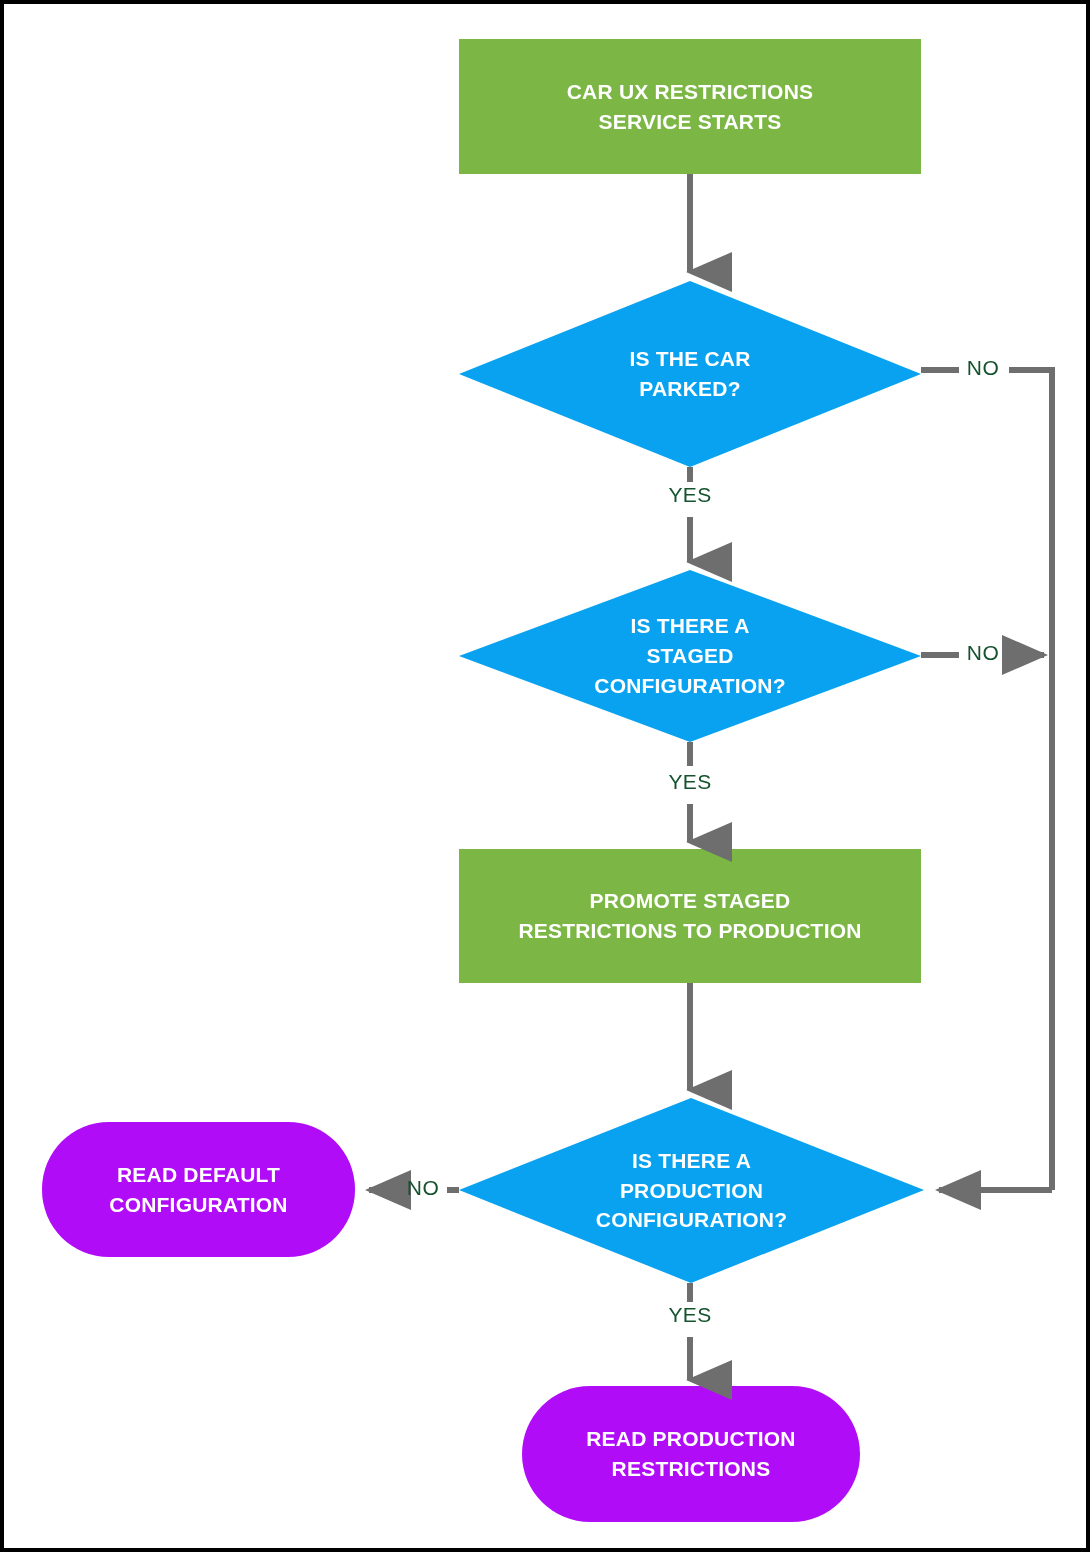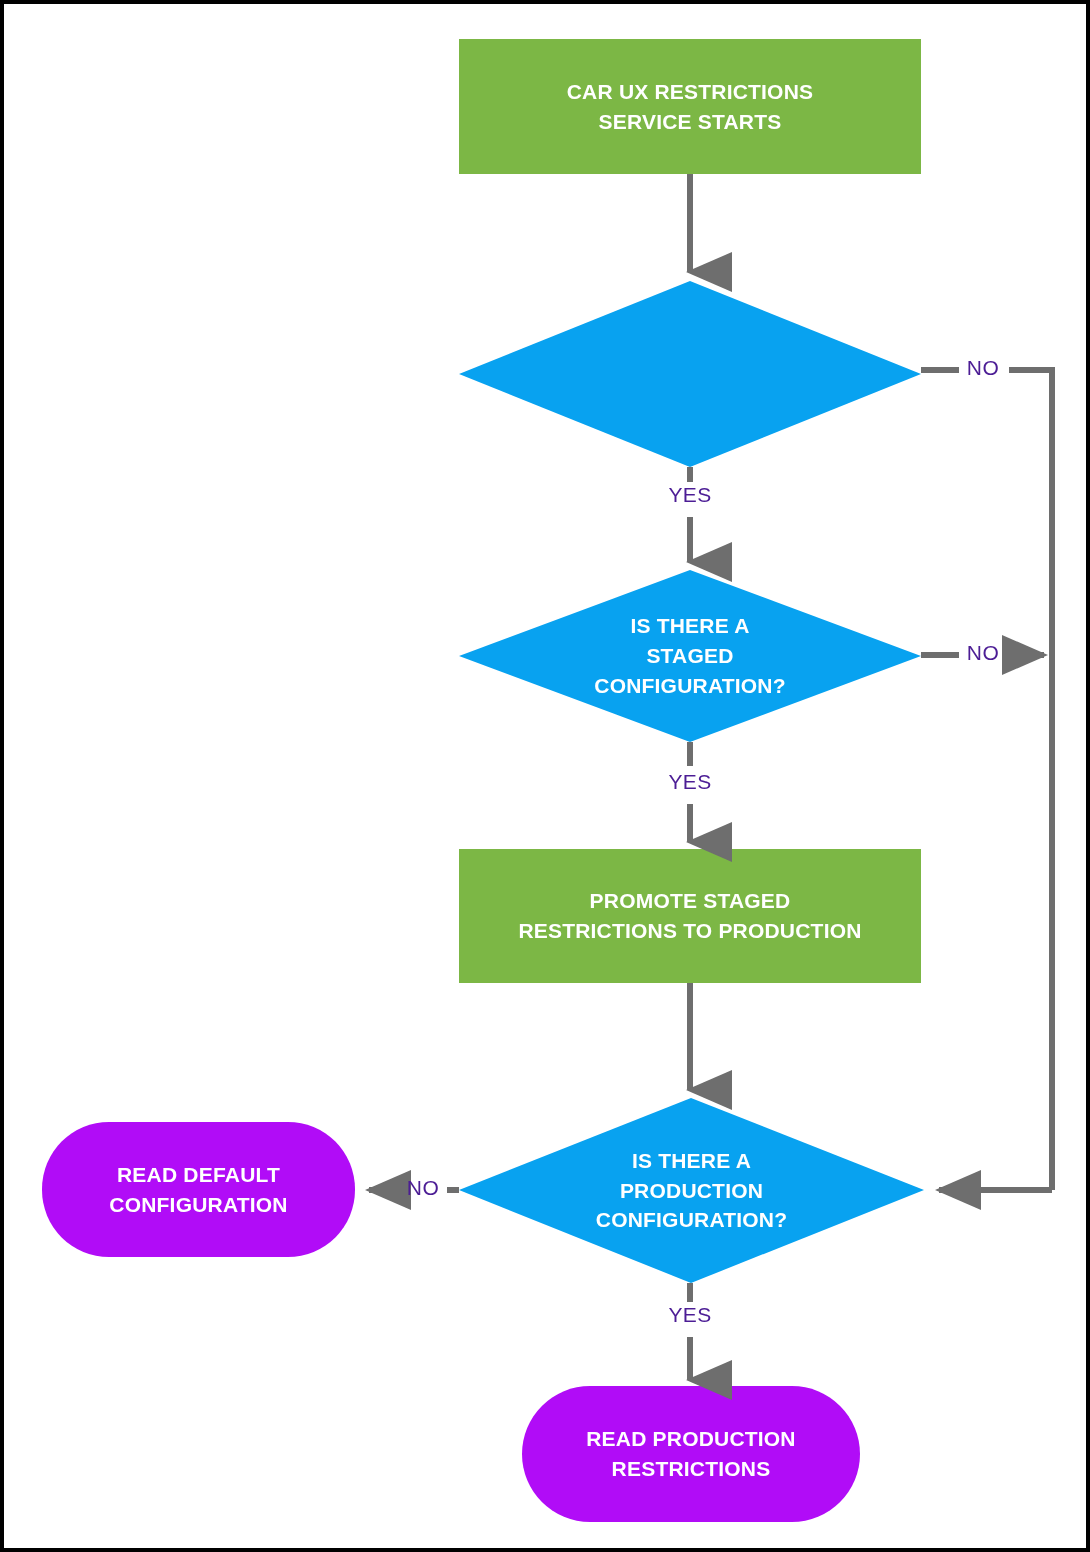--- a/index.html
+++ b/index.html
@@ -35,21 +35,21 @@
     font-size: 21px;
     line-height: 1.42;
     letter-spacing: 0.2px;
     pointer-events: none;
     white-space: pre-line;
     font-family: "Liberation Sans", sans-serif;
     border-radius: 7px;
   }
   .edge-label {
     position: absolute;
-    color: #4c1d95;
+    color: #14532d;
     font-size: 21px;
     font-weight: normal;
     letter-spacing: 0.4px;
     text-align: center;
     font-family: "Liberation Sans", sans-serif;
   }
 </style>
 </head>
 <body>
 
@@ -100,20 +100,22 @@
     <line x1="455" y1="1186" x2="443" y2="1186" stroke="#6e6e6e" stroke-width="6"></line>
     <line x1="395" y1="1186" x2="365" y2="1186" stroke="#6e6e6e" stroke-width="6" marker-end="url(#arrowhead)"></line>
 
     <line x1="686" y1="1279" x2="686" y2="1298" stroke="#6e6e6e" stroke-width="6"></line>
     <line x1="686" y1="1333" x2="686" y2="1376" stroke="#6e6e6e" stroke-width="6" marker-end="url(#arrow-down)"></line>
   </svg>
 
   <div class="node-label" style="left:455px; top:35px; width:462px; height:135px;">CAR UX RESTRICTIONS
 SERVICE STARTS</div>
 
+  <div class="node-label" style="left:455px; top:277px; width:462px; height:186px;">IS THE CAR
+PARKED?</div>
 
   <div class="node-label" style="left:455px; top:566px; width:462px; height:172px;">IS THERE A
 STAGED
 CONFIGURATION?</div>
 
   <div class="node-label" style="left:455px; top:845px; width:462px; height:134px;">PROMOTE STAGED
 RESTRICTIONS TO PRODUCTION</div>
 
   <div class="node-label" style="left:455px; top:1094px; width:465px; height:185px;">IS THERE A
 PRODUCTION

